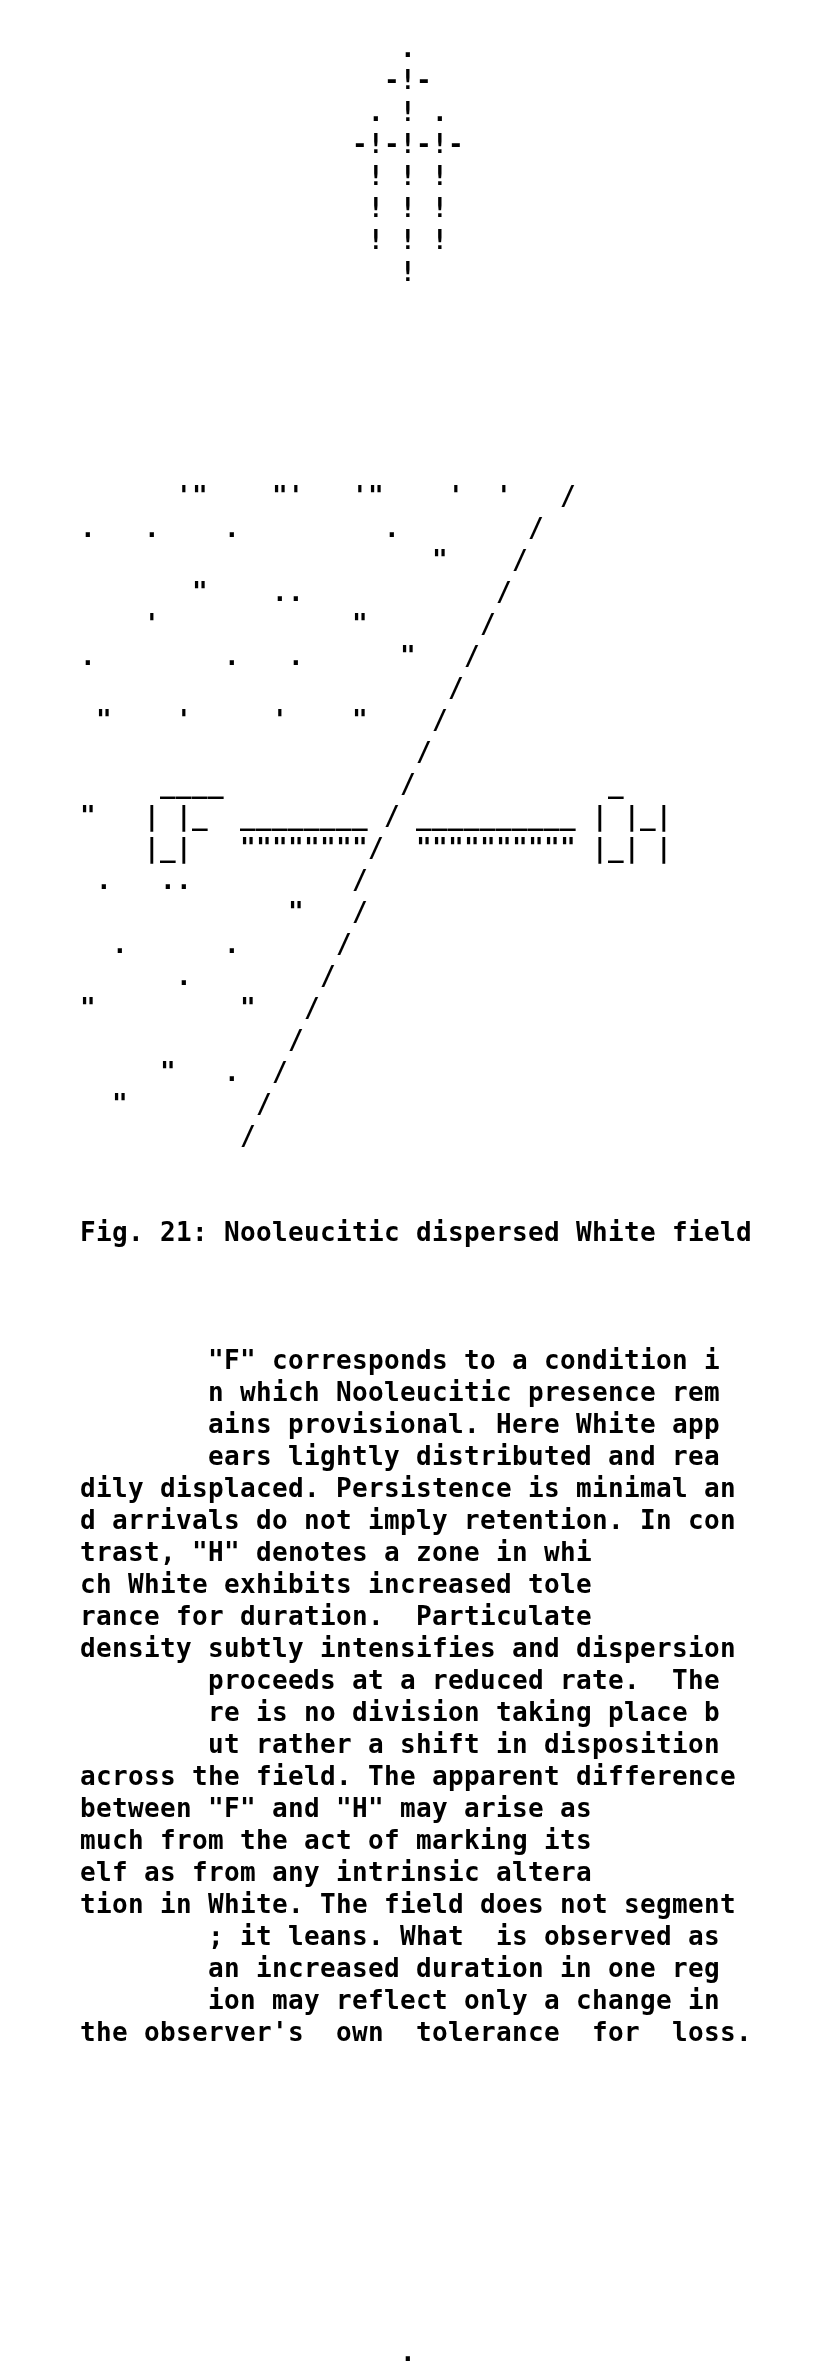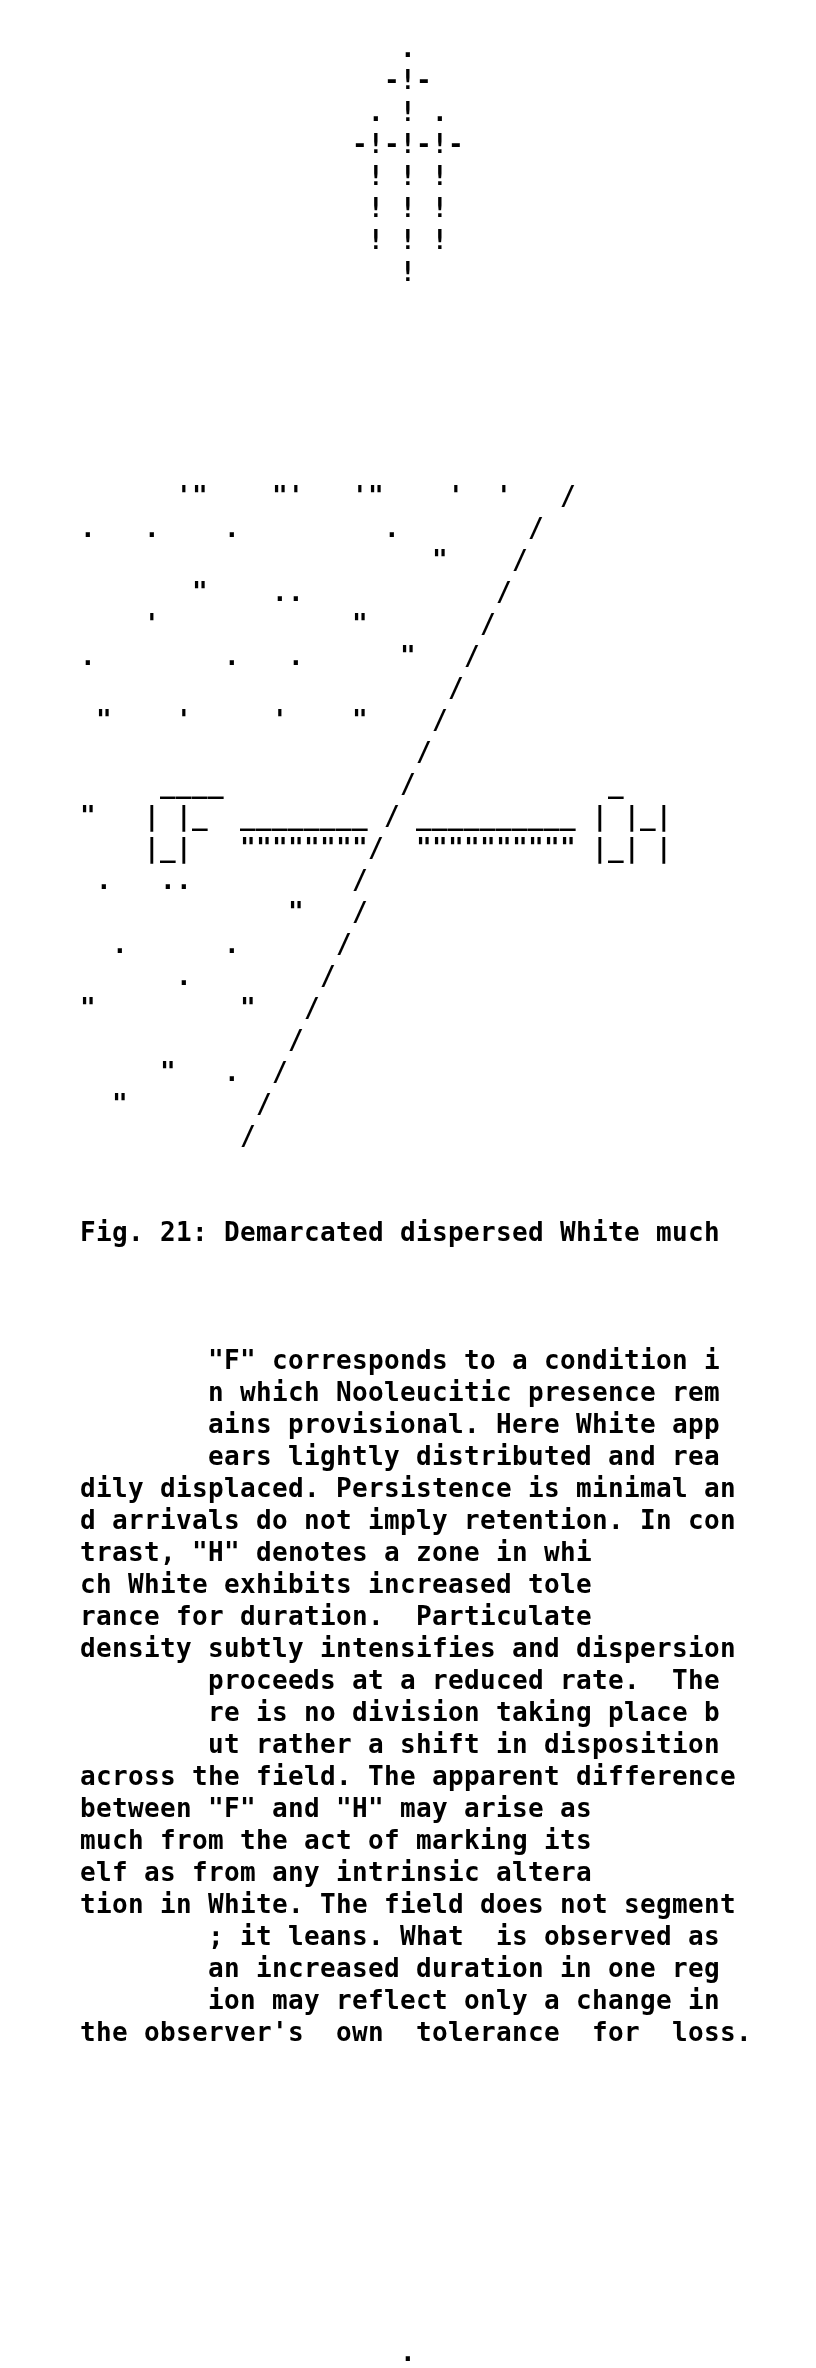--- a/index.html
+++ b/index.html
@@ -61,21 +61,21 @@
       .   ..          /
                   "   /
        .      .      /
            .        /
      "         "   /
                   /
           "   .  /
        "        /
                /</pre>
 
-  <pre class="grid caption">Fig. 21: Demarcated dispersed White much</pre>
+  <pre class="grid caption">Fig. 21: Nooleucitic dispersed White field</pre>
 
   <pre class="grid body-text">        "F" corresponds to a condition i
         n which Nooleucitic presence rem
         ains provisional. Here White app
         ears lightly distributed and rea
 dily displaced. Persistence is minimal an
 d arrivals do not imply retention. In con
 trast, "H" denotes a zone in whi
 ch White exhibits increased tole
 rance for duration.  Particulate

